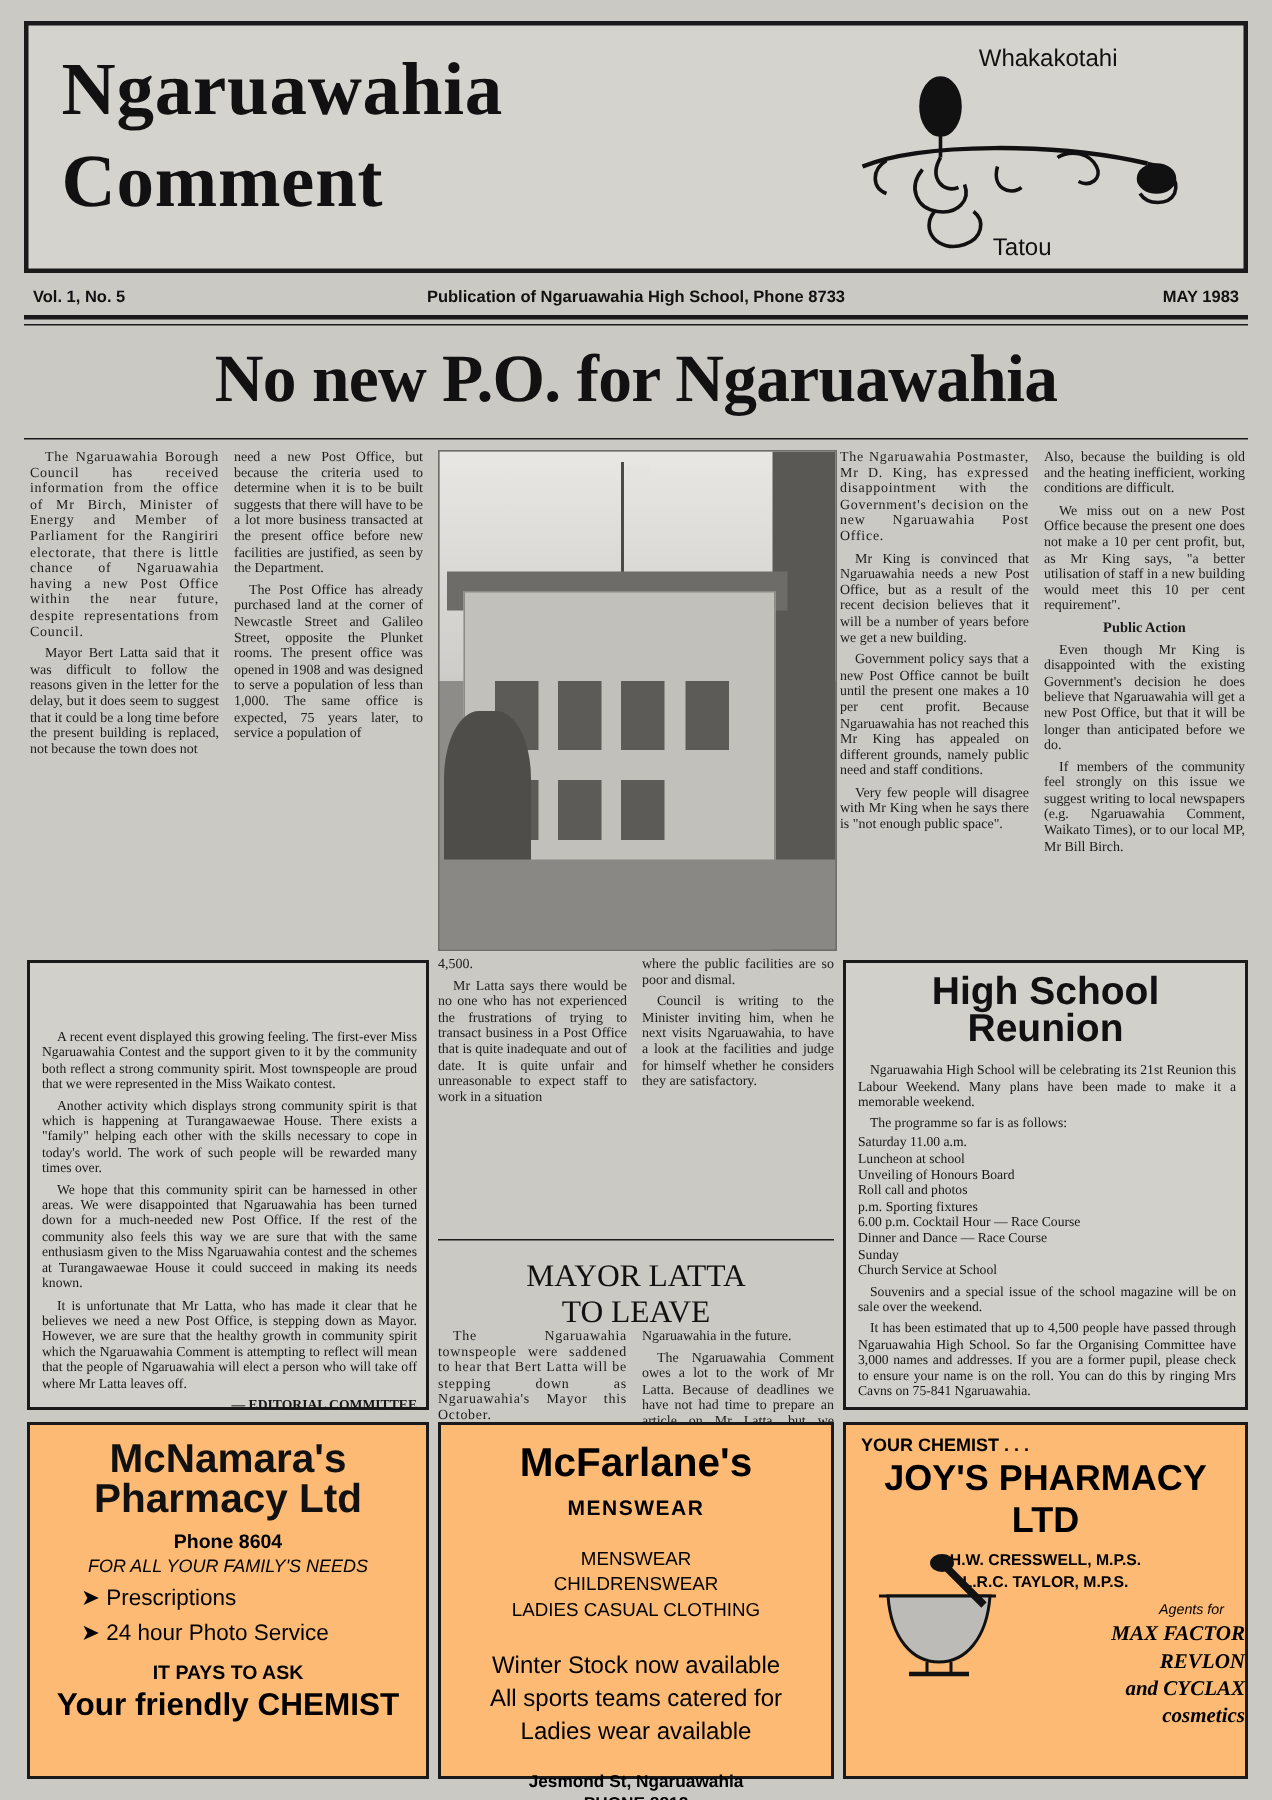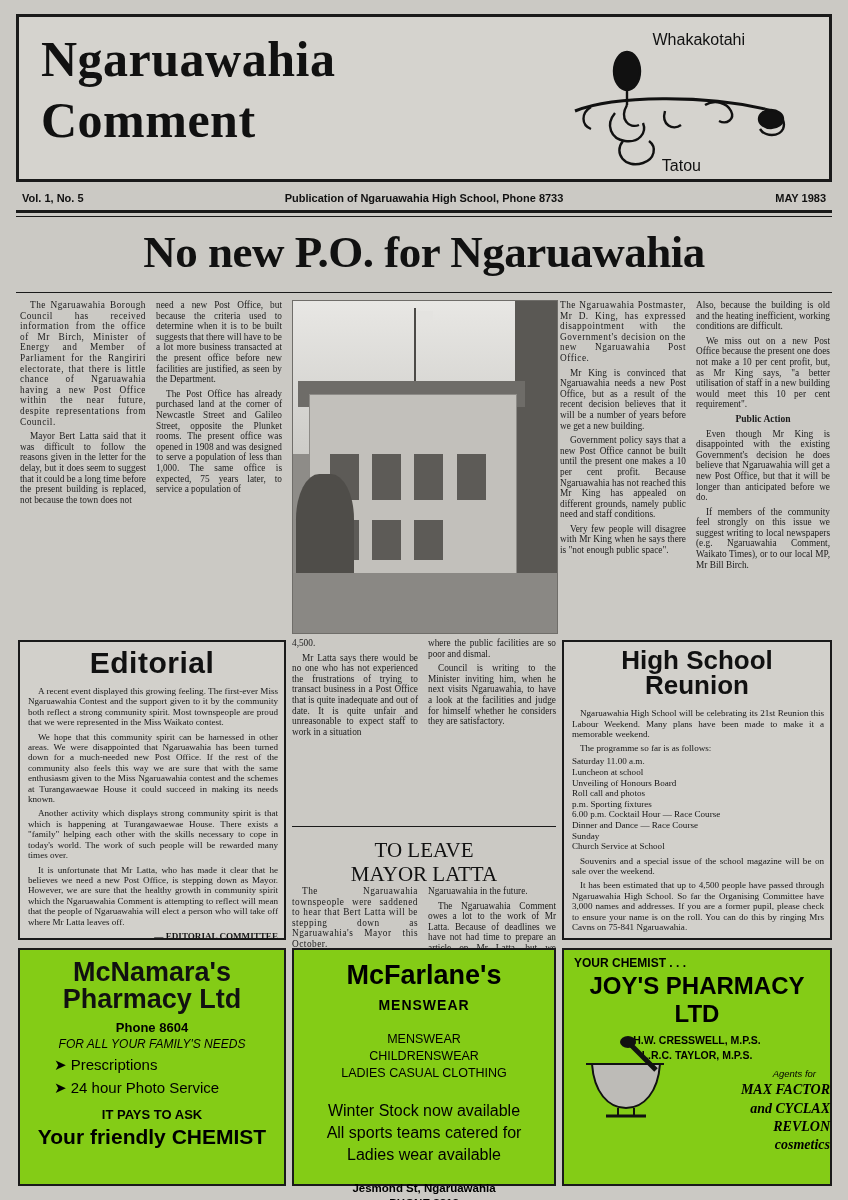--- a/index.html
+++ b/index.html
@@ -127,21 +127,21 @@
   .reunion{left:562px;top:640px;width:270px;height:300px;}
   .re-title{font-size:26px;line-height:1.05;margin:5px 0 2px 0;}
   .re-body{
     position:absolute;left:8px;top:66px;width:252px;
     font-family:"Liberation Serif", serif;
     font-size:9.1px;line-height:10.6px;color:#161616;text-align:justify;
   }
   .re-body p{margin:0 0 3px 0;text-indent:8px;}
   .re-body .sched{text-indent:0;margin:0;}
   
-  .ad{position:absolute;border:2px solid #1a1a1a;background:#84cc16;box-sizing:border-box;}
+  .ad{position:absolute;border:2px solid #1a1a1a;background:#fdba74;box-sizing:border-box;}
   .ad1{left:18px;top:948px;width:268px;height:238px;}
   .ad2{left:292px;top:948px;width:264px;height:238px;}
   .ad3{left:562px;top:948px;width:270px;height:238px;}
   .ad-t1{
     font-family:"Liberation Sans", sans-serif;font-weight:bold;
     font-size:27px;text-align:center;color:#111;line-height:1.08;margin-top:8px;
   }
   .ad-sub{font-family:"Liberation Sans", sans-serif;font-weight:bold;font-size:13px;text-align:center;margin-top:6px;}
   .ad-ital{font-family:"Liberation Sans", sans-serif;font-style:italic;font-size:12px;text-align:center;margin-top:2px;}
   .ad-li{font-family:"Liberation Sans", sans-serif;font-size:15px;margin:5px 0 0 34px;}
@@ -249,34 +249,33 @@
   <div class="col" style="left:292px;top:638px;width:126px;">
     <p class="noind">4,500.</p>
     <p>Mr Latta says there would be no one who has not experienced the frustrations of trying to transact business in a Post Office that is quite inadequate and out of date. It is quite unfair and unreasonable to expect staff to work in a situation</p>
   </div>
   <div class="col" style="left:428px;top:638px;width:128px;">
     <p class="noind">where the public facilities are so poor and dismal.</p>
     <p>Council is writing to the Minister inviting him, when he next visits Ngaruawahia, to have a look at the facilities and judge for himself whether he considers they are satisfactory.</p>
   </div>
 
   <div class="box editorial">
-    <div class="box-title ed-title">Editorial</div>
     <div class="ed-body">
       <p>A recent event displayed this growing feeling. The first-ever Miss Ngaruawahia Contest and the support given to it by the community both reflect a strong community spirit. Most townspeople are proud that we were represented in the Miss Waikato contest.</p>
+      <p>Another activity which displays strong community spirit is that which is happening at Turangawaewae House. There exists a "family" helping each other with the skills necessary to cope in today's world. The work of such people will be rewarded many times over.</p>
       <p>We hope that this community spirit can be harnessed in other areas. We were disappointed that Ngaruawahia has been turned down for a much-needed new Post Office. If the rest of the community also feels this way we are sure that with the same enthusiasm given to the Miss Ngaruawahia contest and the schemes at Turangawaewae House it could succeed in making its needs known.</p>
-      <p>Another activity which displays strong community spirit is that which is happening at Turangawaewae House. There exists a "family" helping each other with the skills necessary to cope in today's world. The work of such people will be rewarded many times over.</p>
       <p>It is unfortunate that Mr Latta, who has made it clear that he believes we need a new Post Office, is stepping down as Mayor. However, we are sure that the healthy growth in community spirit which the Ngaruawahia Comment is attempting to reflect will mean that the people of Ngaruawahia will elect a person who will take off where Mr Latta leaves off.</p>
       <p class="ed-sign">— EDITORIAL COMMITTEE</p>
     </div>
   </div>
 
   <div class="rule" style="left:292px;top:826px;width:264px;height:1px;"></div>
   <div class="mayor-title">
+    <div>MAYOR LATTA</div>
     <div>TO LEAVE</div>
-    <div>MAYOR LATTA</div>
   </div>
   <div class="col" style="left:292px;top:886px;width:126px;">
     <p class="lead">The Ngaruawahia townspeople were saddened to hear that Bert Latta will be stepping down as Ngaruawahia's Mayor this October.</p>
     <p>Mr Latta has already sold his business and has plans to leave</p>
   </div>
   <div class="col" style="left:428px;top:886px;width:128px;">
     <p class="noind">Ngaruawahia in the future.</p>
     <p>The Ngaruawahia Comment owes a lot to the work of Mr Latta. Because of deadlines we have not had time to prepare an article on Mr Latta, but we promise our readers that we will do so.</p>
   </div>
 
@@ -339,22 +338,22 @@
   <div class="ad ad3">
     <div class="ad3-top">YOUR CHEMIST . . .</div>
     <div class="ad3-title">JOY'S PHARMACY LTD</div>
     <div class="ad3-names">
       <div>H.W. CRESSWELL, M.P.S.</div>
       <div>L.R.C. TAYLOR, M.P.S.</div>
     </div>
     <div class="ad3-agents">Agents for</div>
     <div class="ad3-brands">
       <div>MAX FACTOR</div>
+      <div>REVLON</div>
       <div>and CYCLAX</div>
-      <div>REVLON</div>
       <div>cosmetics</div>
     </div>
     <div class="mortar">
       <svg viewBox="0 0 96 86" width="96" height="86">
         <g fill="none" stroke="#111" stroke-width="2">
           <path d="M8 28 L86 28"></path>
           <path d="M14 28 C16 56, 30 72, 48 72 C66 72, 80 56, 82 28 Z" fill="#bdbbb7"></path>
           <path d="M52 8 L78 34" stroke-width="5"></path>
           <ellipse cx="50" cy="6" rx="7" ry="5" fill="#111"></ellipse>
           <path d="M28 80 L68 80" stroke-width="3"></path>

